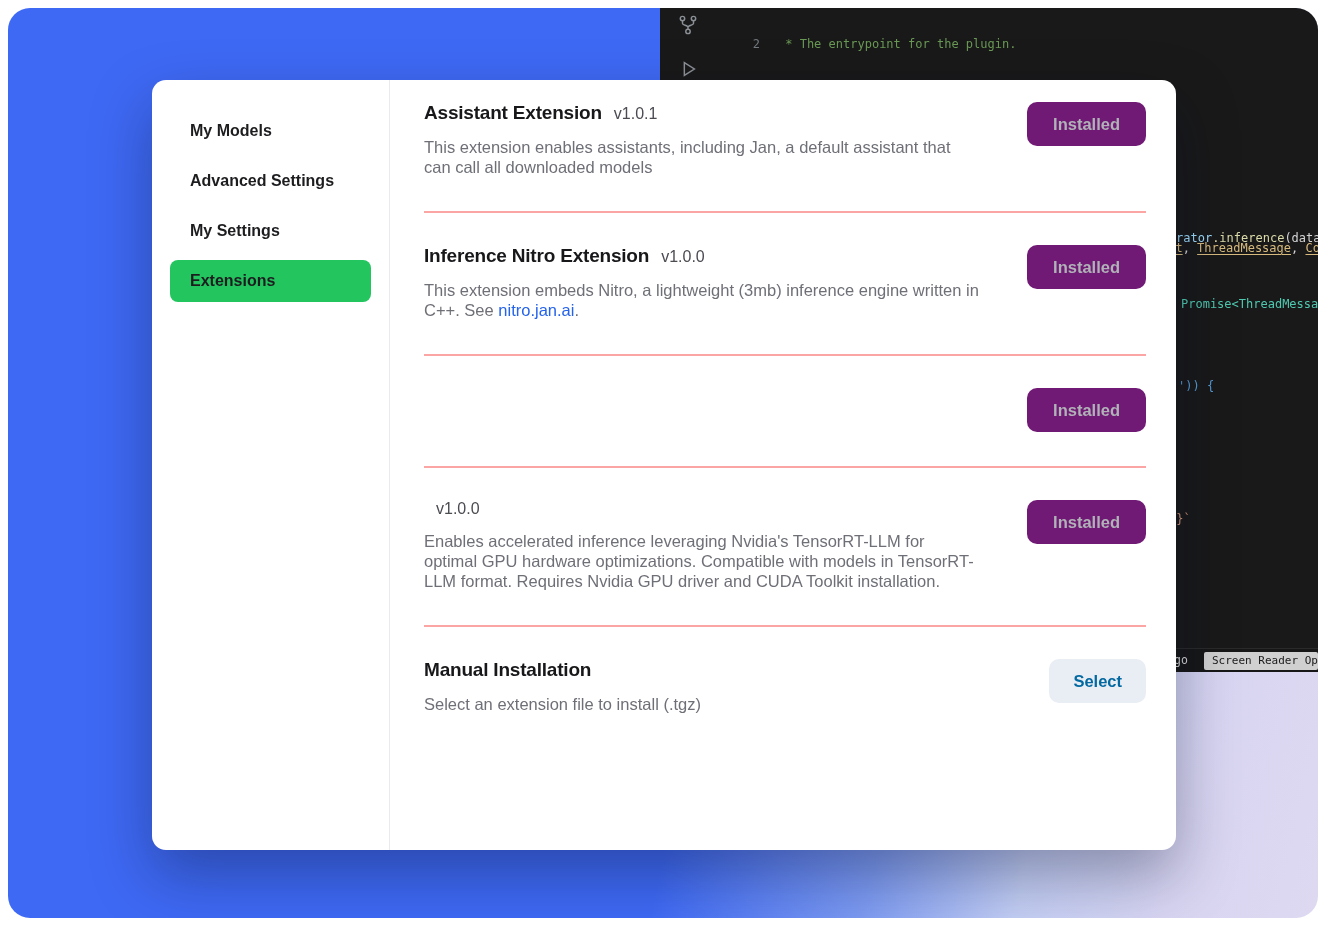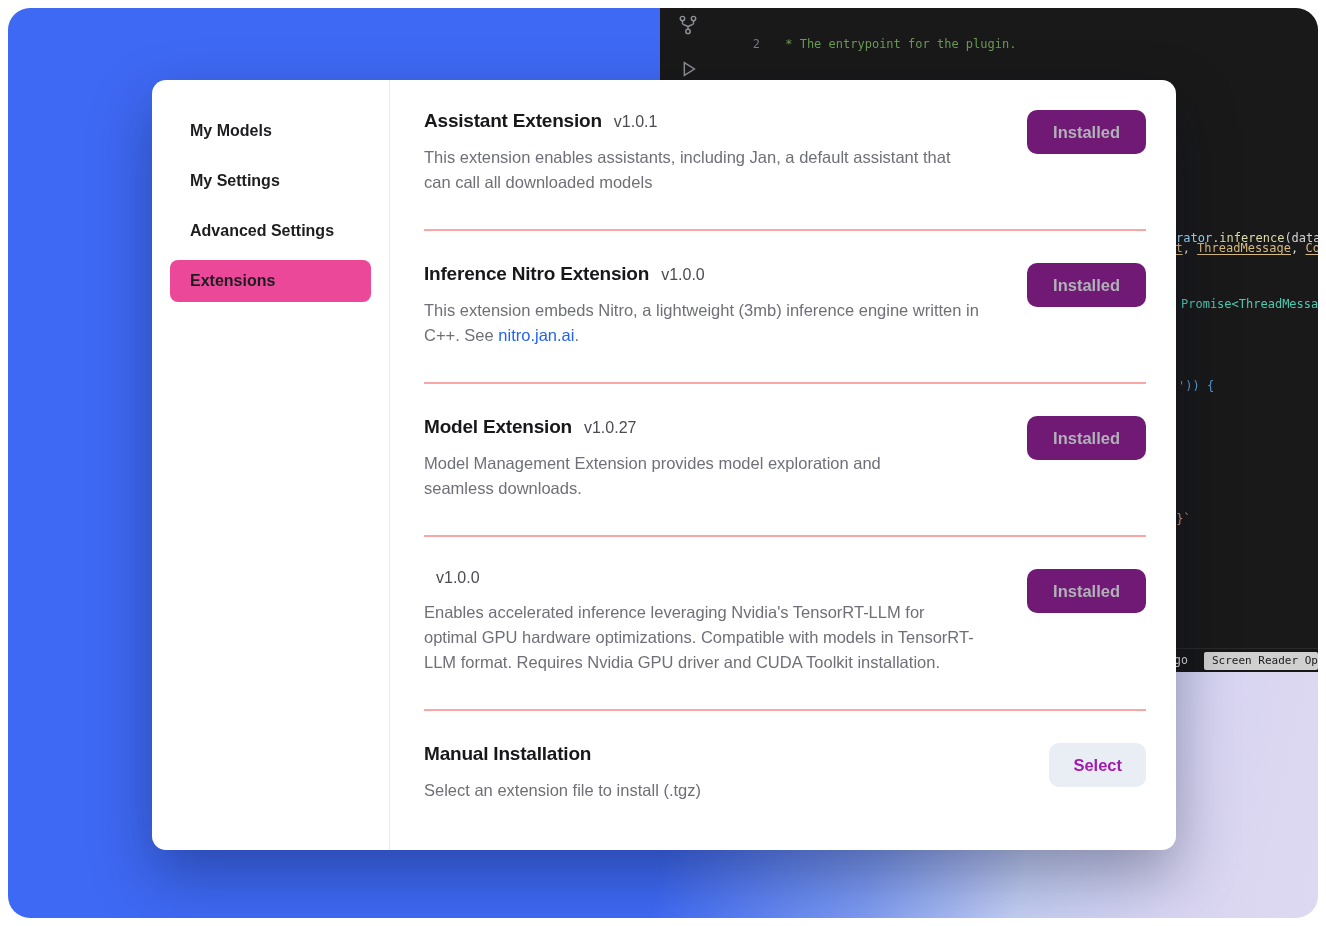--- a/index.html
+++ b/index.html
@@ -47,39 +47,39 @@
     position:absolute; left:144px; top:72px; width:1024px; height:770px;
     background:#ffffff; border-radius:14px;
     box-shadow:0 25px 60px rgba(10,15,40,.35);
     display:flex; overflow:hidden;
   }
   .side{ width:238px; border-right:1px solid #e9e9ee; padding:30px 18px 0 18px; flex-shrink:0; }
   .nav-item{
     height:42px; display:flex; align-items:center; padding:0 20px; margin-bottom:8px;
     border-radius:8px; font-size:16px; font-weight:600; color:#1d1d20; cursor:pointer;
   }
-  .nav-item.active{ background:#ec4899; font-weight:700; }
+  .nav-item.active{ background:#22c55e; font-weight:700; }
 
   .main{ flex:1; padding:0 30px 0 34px; overflow:hidden; }
   .ext-row{ display:flex; align-items:flex-start; padding:32px 0 34px; border-top:2px solid #fca5a5; }
-  .ext-row.first{ border-top:none; padding-top:30px; }
+  .ext-row.first{ border-top:none; padding-top:22px; }
   .info{ flex:1; min-width:0; }
   .title-line{ display:flex; align-items:baseline; }
   .ext-name{ font-size:19px; font-weight:700; color:#18181b; letter-spacing:-0.2px; }
   .ext-version{ margin-left:12px; font-size:16px; font-weight:500; color:#4b4b52; }
-  .desc{ margin-top:13px; font-size:16.5px; color:#6f7077; line-height:25px; max-width:555px; }
+  .desc{ margin-top:13px; font-size:16.5px; color:#6f7077; line-height:20px; max-width:555px; }
   .desc.w-sm{ max-width:470px; }
   .link{ color:#2563eb; text-decoration:none; cursor:pointer; }
 
   .pill{
     margin-left:auto; flex-shrink:0; height:44px; display:inline-flex; align-items:center; justify-content:center;
     border:none; border-radius:10px; font-family:"Liberation Sans", sans-serif; font-size:16.5px; cursor:pointer;
   }
   .pill.installed{ background:#701a75; color:#b1b1b8; font-weight:600; padding:0 26px; }
-  .pill.select{ background:#e9edf4; color:#a21caf; font-weight:700; padding:0 24px; }
+  .pill.select{ background:#e9edf4; color:#0369a1; font-weight:700; padding:0 24px; }
 </style>
 </head>
 <body>
 
 <div class="stage">
 
   <div class="editor">
     <div class="activity">
       <span>
         <svg width="22" height="22" viewBox="0 0 24 24" fill="none" stroke="#8b9096" stroke-width="1.6">
@@ -114,24 +114,24 @@
       <span class="status-chip">Screen Reader Optimize</span>
     </div>
   </div>
 
   <div class="card">
     <div class="side">
       <div class="nav-item">
           <span>My Models</span>
         </div>
       <div class="nav-item">
-          <span>My Settings</span>
+          <span>Advanced Settings</span>
         </div>
       <div class="nav-item">
-          <span>Advanced Settings</span>
+          <span>My Settings</span>
         </div>
       <div class="nav-item active">
           <span>Extensions</span>
         </div>
     </div>
 
     <div class="main">
 
       <div class="ext-row first">
         <div class="info">
@@ -149,27 +149,20 @@
           <div class="title-line">
             <span class="ext-name">Inference Nitro Extension</span>
             <span class="ext-version">v1.0.0</span>
           </div>
           <p class="desc"><span>This extension embeds Nitro, a lightweight (3mb) inference engine written in C++. See </span><a class="link">nitro.jan.ai</a><span>.</span></p>
         </div>
         <button class="pill installed">Installed</button>
       </div>
 
       <div class="ext-row">
-        <div class="info">
-          <div class="title-line">
-            <span class="ext-name">Model Extension</span>
-            <span class="ext-version">v1.0.27</span>
-          </div>
-          <p class="desc w-sm">Model Management Extension provides model exploration and seamless downloads.</p>
-        </div>
         <button class="pill installed">Installed</button>
       </div>
 
       <div class="ext-row">
         <div class="info">
           <div class="title-line">
             <span class="ext-version">v1.0.0</span>
           </div>
           <p class="desc">Enables accelerated inference leveraging Nvidia's TensorRT-LLM for optimal GPU hardware optimizations. Compatible with models in TensorRT-LLM format. Requires Nvidia GPU driver and CUDA Toolkit installation.</p>
         </div>

